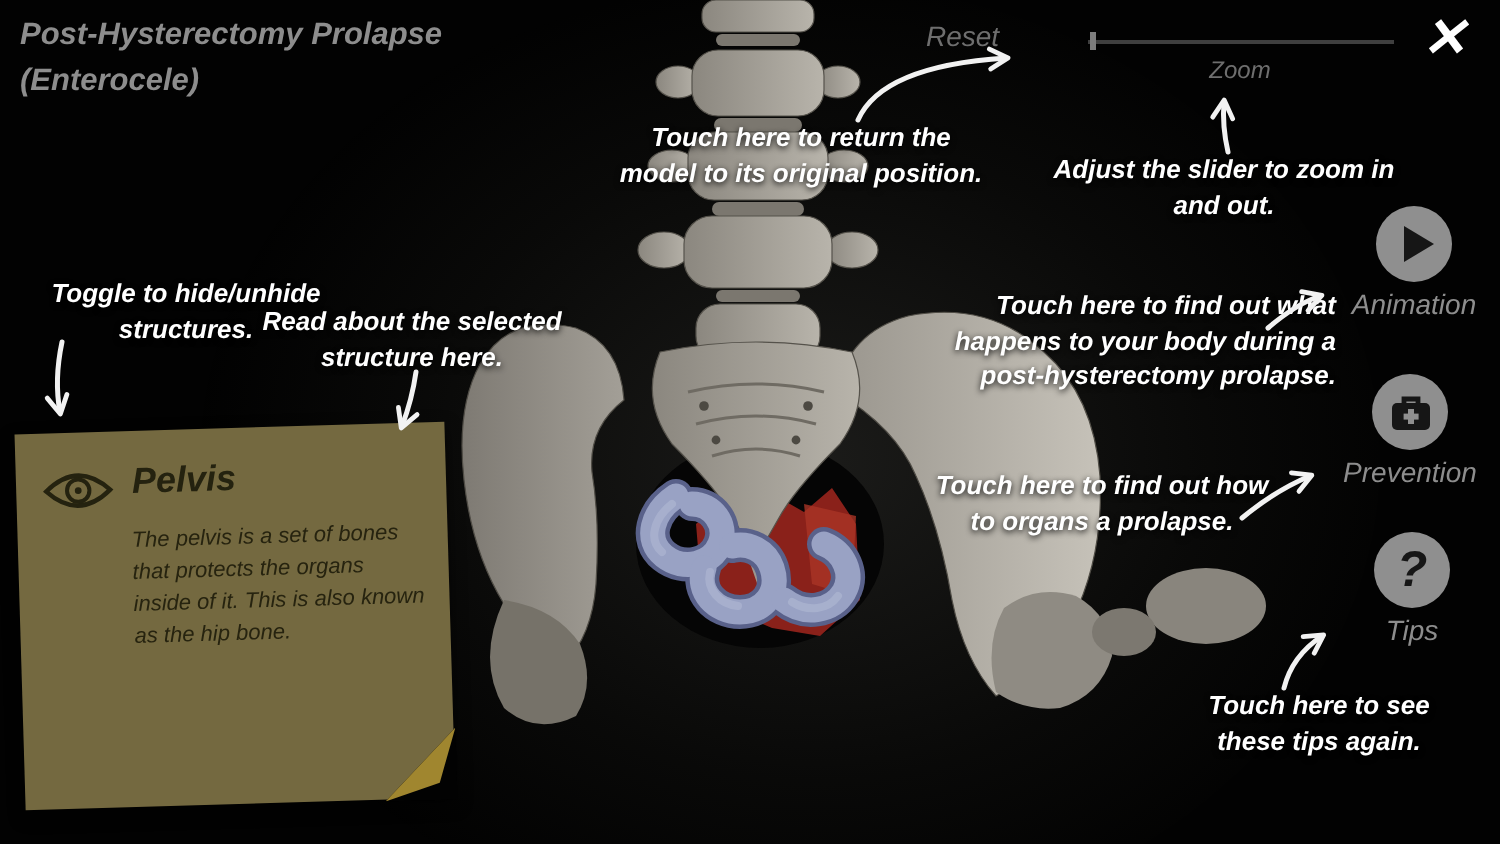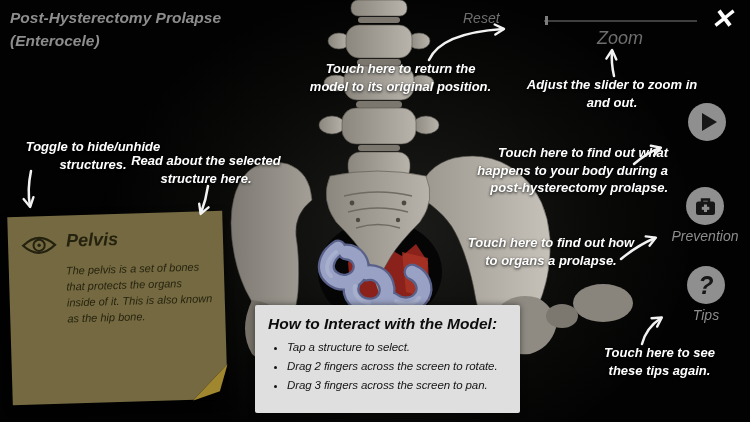--- a/index.html
+++ b/index.html
@@ -12,21 +12,21 @@
 
   
   .app-title{
     left:10px;top:6px;font-size:15.5px;font-weight:700;color:#8d8d8d;
     line-height:1.5;white-space:pre;
   }
   .reset-label{left:463px;top:10px;font-size:14px;color:#6e6e6e;cursor:pointer;}
   .zoom-slider{left:544px;top:16px;width:153px;height:11px;cursor:pointer;}
   .zoom-track{position:absolute;left:0;right:0;top:4px;height:2px;background:#3f3f3f;}
   .zoom-handle{position:absolute;left:1px;top:0;width:3px;height:9px;background:#7d7d7d;}
-  .zoom-label{left:593px;top:28px;width:54px;text-align:center;font-size:18px;color:#6e6e6e;}
+  .zoom-label{left:593px;top:28px;width:54px;text-align:center;font-size:12px;color:#6e6e6e;}
   .close-btn{
     left:704px;top:1px;width:36px;height:36px;color:#fff;font-size:27px;font-weight:700;
     text-align:center;line-height:36px;cursor:pointer;
   }
 
   
   .tip{
     position:absolute;color:#fff;font-weight:700;font-size:13px;line-height:1.35;
     text-align:center;white-space:pre;text-shadow:0 1px 3px rgba(0,0,0,.95);
   }
@@ -195,20 +195,21 @@
     <div class="zoom-handle"></div>
   </div>
   <div class="abs zoom-label">Zoom</div>
 
   <div class="abs close-btn">✕</div>
 
   <div class="side-btn btn-animation">
     <div class="circle">
       <div class="play-tri"></div>
     </div>
+    <div class="lbl">Animation</div>
   </div>
 
   <div class="side-btn btn-prevention">
     <div class="circle">
       <svg width="21" height="19" viewBox="0 0 21 19">
         <path d="M7,5 v-2.5 h7 v2.5" stroke="#161616" stroke-width="2.4" fill="none"></path>
         <rect x="1" y="4.5" width="19" height="13.5" rx="2.5" fill="#161616"></rect>
         <rect x="9" y="7.5" width="3" height="7.5" fill="#8f8f8f"></rect>
         <rect x="6.8" y="9.8" width="7.5" height="3" fill="#8f8f8f"></rect>
       </svg>
@@ -231,28 +232,20 @@
     </svg>
     <div class="note-title">Pelvis</div>
     <div class="note-body">The pelvis is a set of bones
 that protects the organs
 inside of it. This is also known
 as the hip bone.</div>
     <div class="note-fold-cut"></div>
     <div class="note-fold-flap"></div>
   </div>
 
-  <div class="abs interact-box">
-    <div class="interact-title">How to Interact with the Model:</div>
-    <ul>
-      <li>Tap a structure to select.</li>
-      <li>Drag 2 fingers across the screen to rotate.</li>
-      <li>Drag 3 fingers across the screen to pan.</li>
-    </ul>
-  </div>
 
   <div class="tip tip-reset">Touch here to return the
 model to its original position.</div>
   <div class="tip tip-zoom">Adjust the slider to zoom in
 and out.</div>
   <div class="tip tip-read">Read about the selected
 structure here.</div>
   <div class="tip tip-toggle">Toggle to hide/unhide
 structures.</div>
   <div class="tip tip-animation">Touch here to find out what

